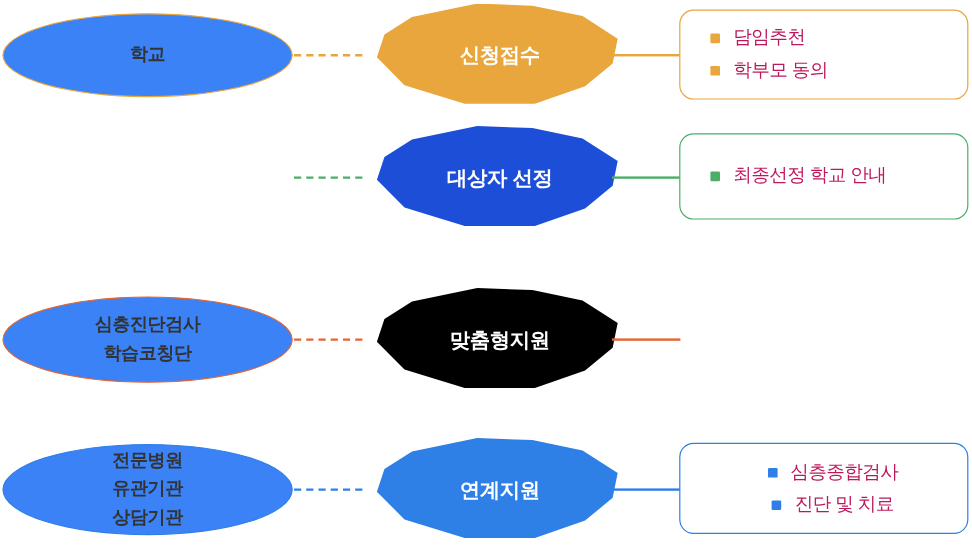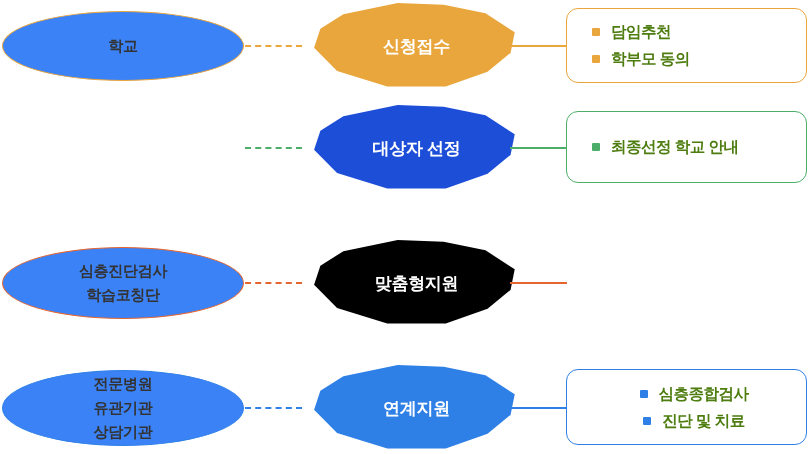--- a/index.html
+++ b/index.html
@@ -33,21 +33,21 @@
   .detail-box{
     position:absolute;left:566px;width:241px;border:1.5px solid;border-radius:12px;
     box-sizing:border-box;display:flex;flex-direction:column;justify-content:center;
     gap:9px;padding:8px 10px 8px 25px;background:#ffffff;
   }
   .detail-item{display:flex;align-items:center;}
   .bullet{
     width:8px;height:8px;border-radius:1px;margin-right:11px;flex:0 0 auto;
   }
   .detail-label{
-    font-size:15.5px;font-weight:700;color:#4d7c0f;letter-spacing:-0.5px;line-height:18px;
+    font-size:15.5px;font-weight:400;color:#be185d;letter-spacing:-0.5px;line-height:18px;
   }
 </style>
 </head>
 <body>
 
 <div class="canvas">
 
   <div class="ellipse" style="top: 11px; height: 70px; border-color: rgb(233, 166, 60);">
     <div class="ellipse-text">학교</div>
   </div>

